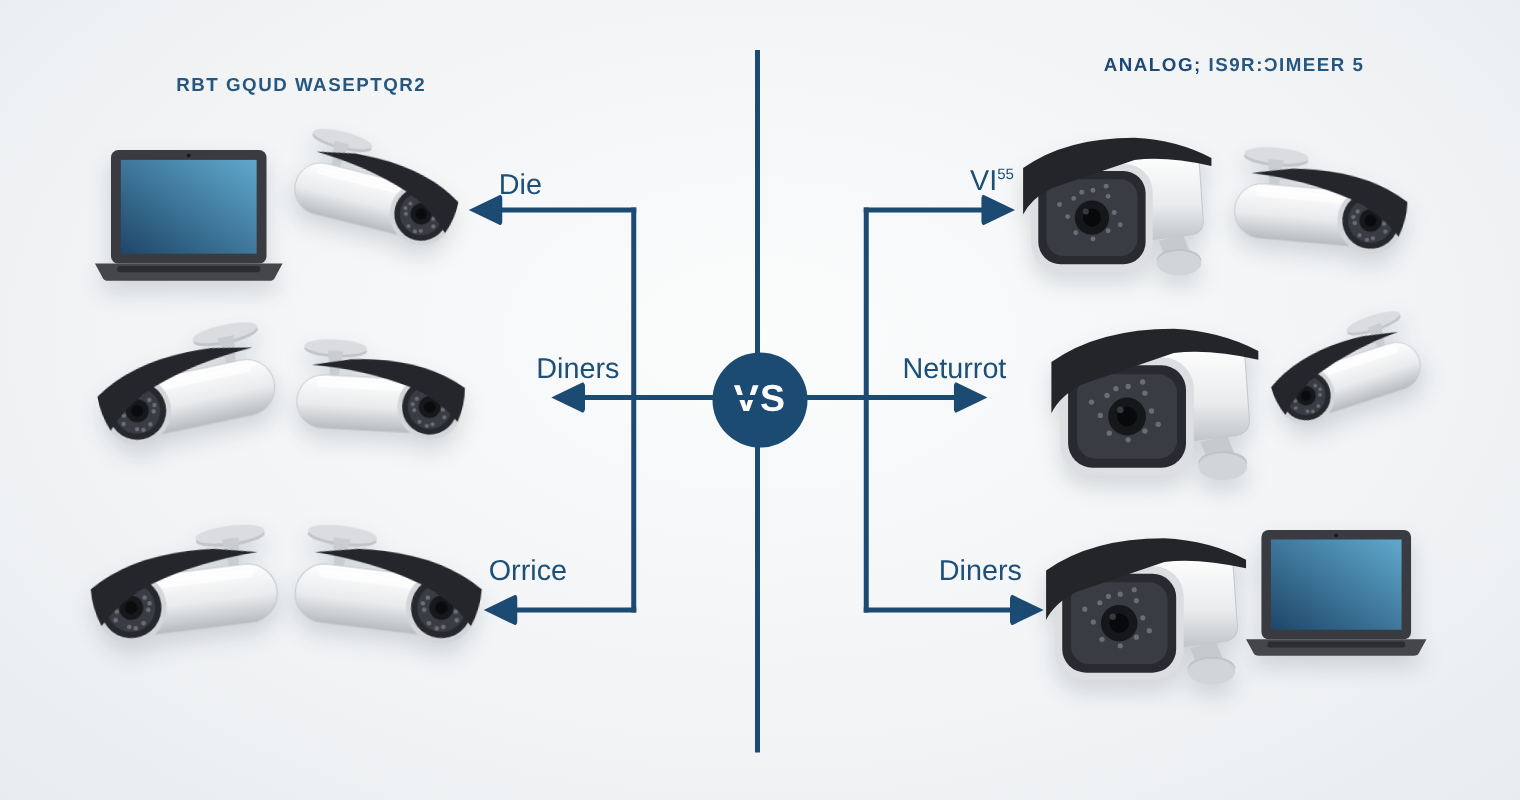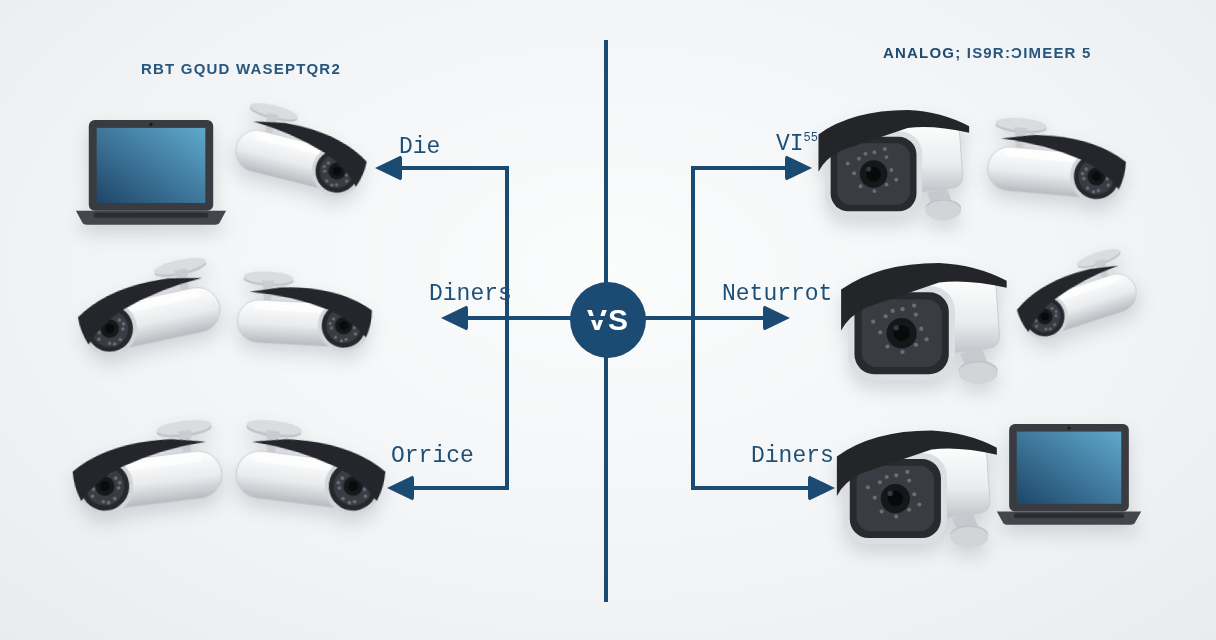--- a/index.html
+++ b/index.html
@@ -4,21 +4,21 @@
 <style>
   :root{ --navy:#1b4a72; --label:#1d5078; }
   html,body{margin:0;padding:0;}
   body{
     width:1216px;height:640px;position:relative;overflow:hidden;
     font-family:"Liberation Sans", sans-serif;
     background:radial-gradient(ellipse at 50% 42%, #fbfcfc 0%, #f1f3f5 62%, #e9ecee 100%);
   }
   .title{position:absolute;font-size:15px;letter-spacing:1.2px;color:#27577f;font-weight:600;white-space:nowrap;}
   .title .b{font-weight:800;color:#1d4a74;}
-  .label{position:absolute;color:var(--label);font-size:23px;white-space:nowrap;font-family:Liberation Mono, monospace;}
+  .label{position:absolute;color:var(--label);font-size:23px;white-space:nowrap;}
   .label sup{font-size:12px;}
   .vline,.hline{position:absolute;background:var(--navy);}
   .vline{width:4px;} .hline{height:4px;}
   .arrow-l,.arrow-r{position:absolute;width:0;height:0;border-top:13px solid transparent;border-bottom:13px solid transparent;}
   .arrow-l{border-right:27px solid var(--navy);border-radius:4px;}
   .arrow-r{border-left:27px solid var(--navy);border-radius:4px;}
   .vs-circle{
     position:absolute;left:570px;top:282px;width:76px;height:76px;border-radius:50%;
     background:var(--navy);color:#fff;display:flex;align-items:center;justify-content:center;
     font-weight:bold;font-size:30px;letter-spacing:1px;

